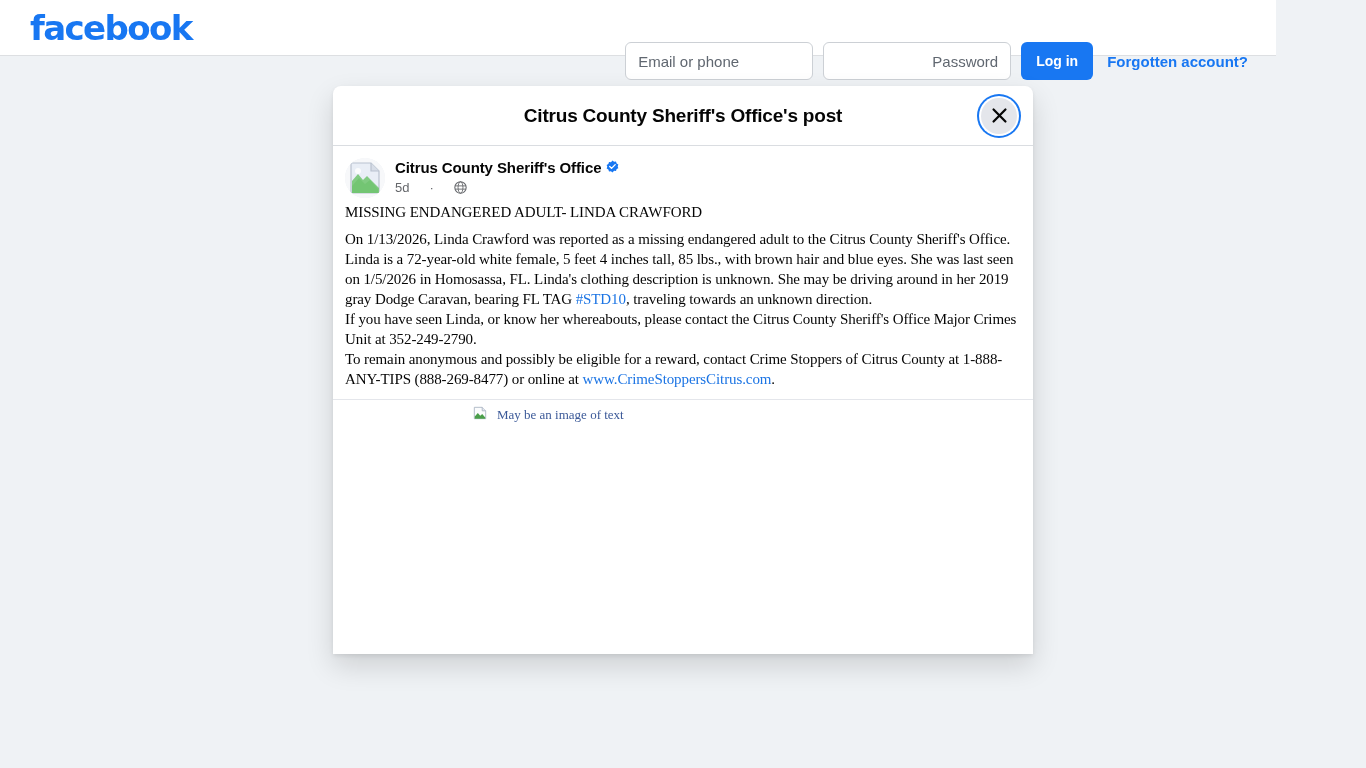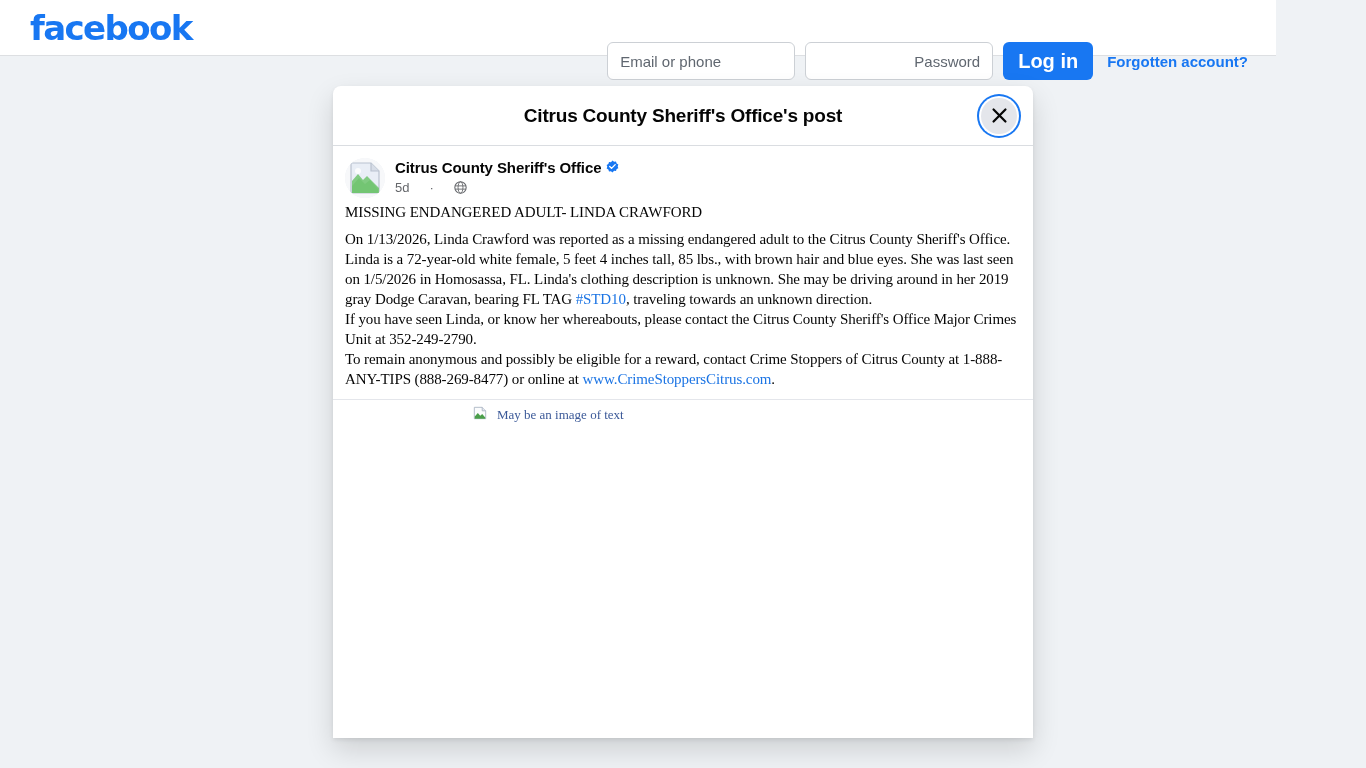--- a/index.html
+++ b/index.html
@@ -65,21 +65,21 @@
   .login-field.password { width: 188px; text-align: right; }
 
   .login-btn {
     height: 38px;
     min-width: 66px;
     padding: 0 15px;
     background: #1877f2;
     color: #ffffff;
     border: none;
     border-radius: 6px;
-    font-size: 20px;
+    font-size: 14px;
     font-weight: bold;
     font-family: "Liberation Sans", sans-serif;
     cursor: pointer;
   }
 
   .forgot-link {
     color: #1877f2;
     font-size: 15px;
     font-weight: bold;
     text-decoration: none;
@@ -88,21 +88,21 @@
     margin-right: 12px;
     cursor: pointer;
   }
 
   
   .modal-wrap {
     position: absolute;
     left: 333px;
     top: 86px;
     width: 700px;
-    height: 652px;
+    height: 568px;
     background: #ffffff;
     border-radius: 8px 8px 0 0;
     box-shadow: 0 12px 28px rgba(0,0,0,0.14), 0 2px 4px rgba(0,0,0,0.08);
     overflow: hidden;
   }
 
   .modal-header {
     position: relative;
     height: 60px;
     border-bottom: 1px solid #dadde1;

